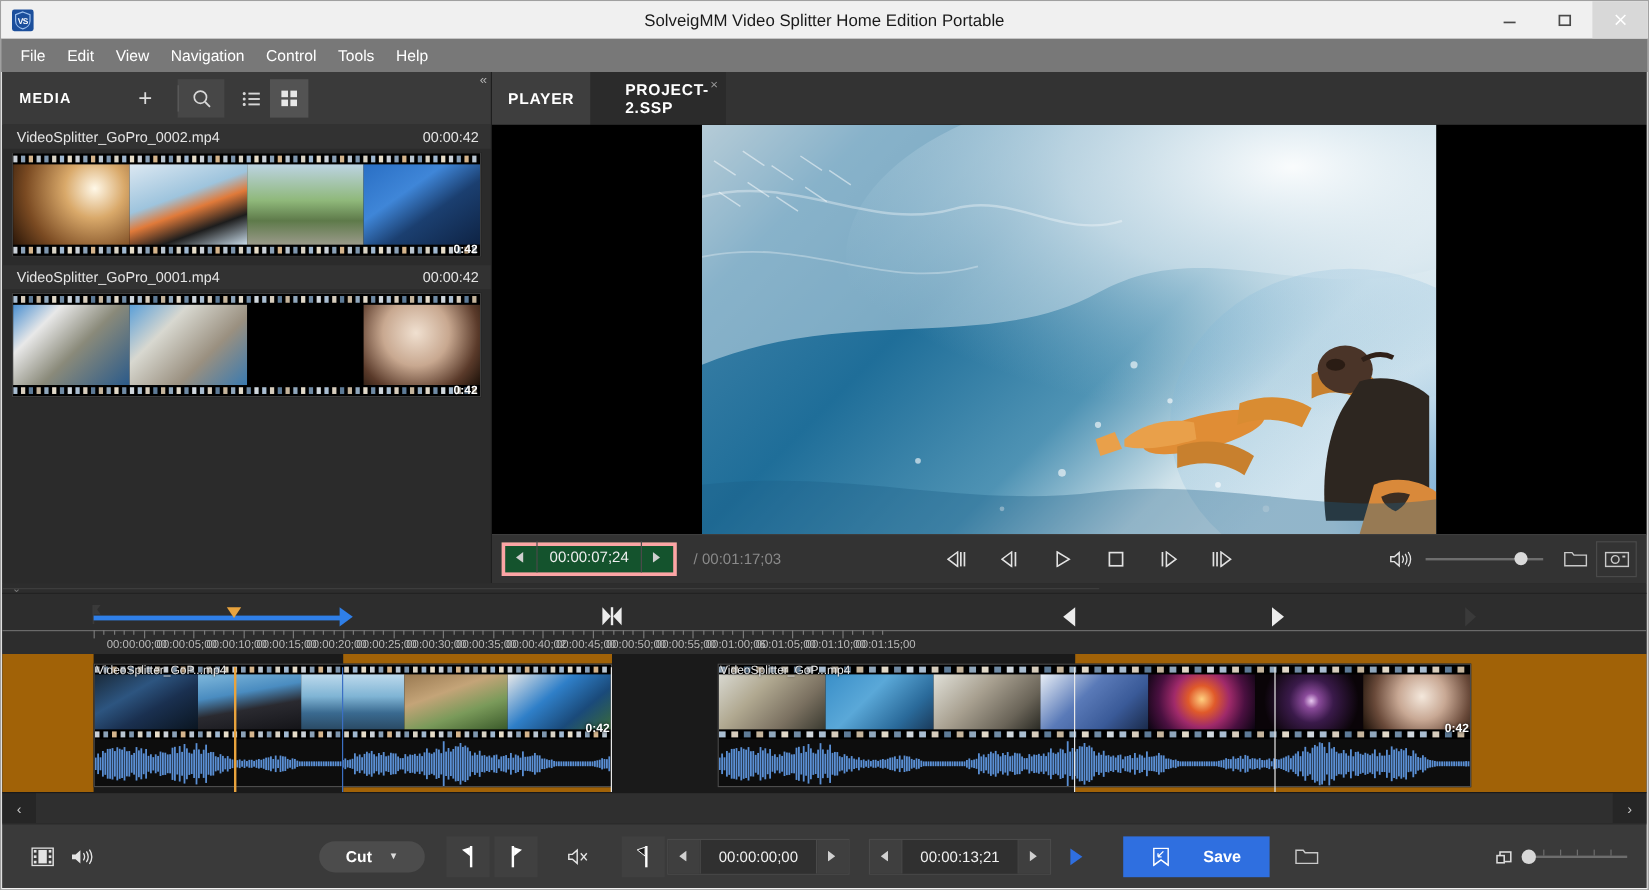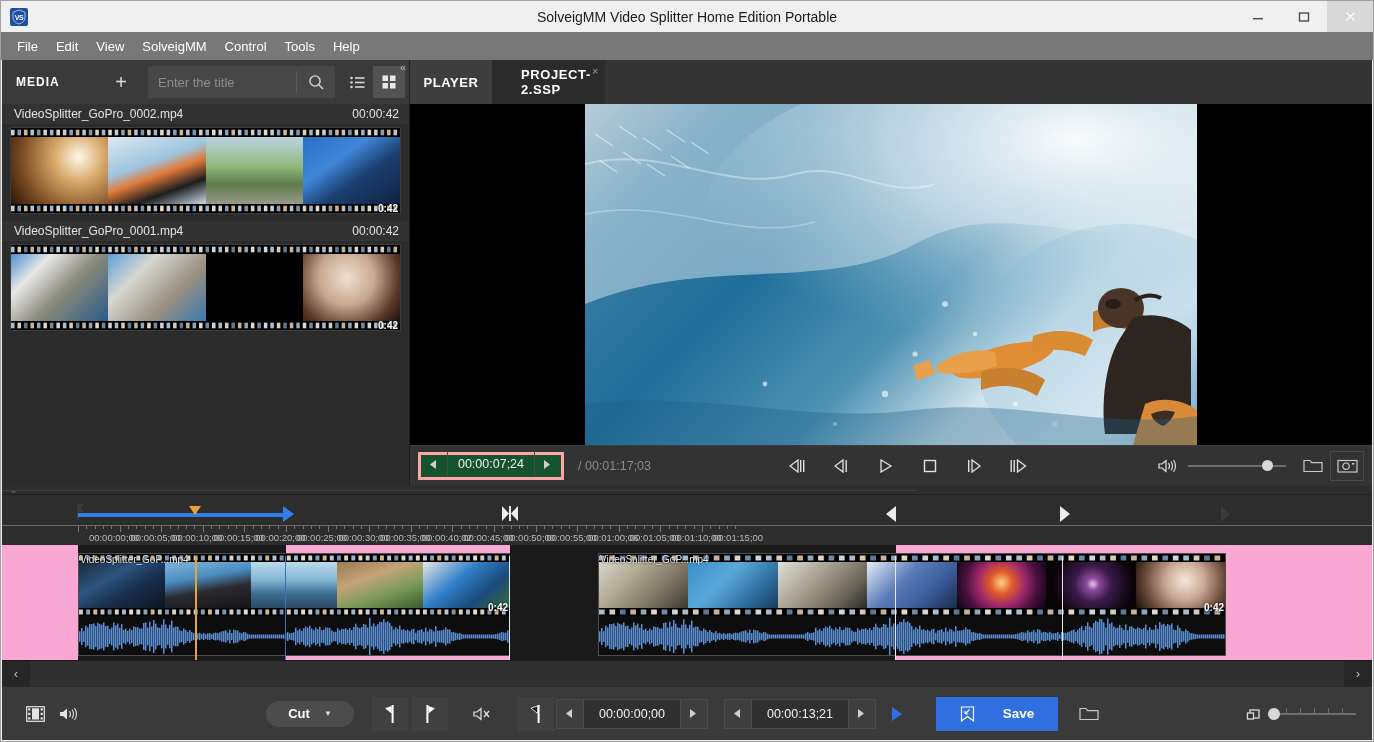--- a/index.html
+++ b/index.html
@@ -136,21 +136,21 @@
                  border-left:10px solid #ececec; }
   .marker-white-r { position:absolute; top:11px; width:0; height:0;
                  border-top:8px solid transparent; border-bottom:8px solid transparent;
                  border-right:10px solid #ececec; }
   .marker-dark { position:absolute; top:11px; width:0; height:0;
                  border-top:8px solid transparent; border-bottom:8px solid transparent;
                  border-left:9px solid #3a3a3a; }
   .marker-bowtie { position:absolute; top:10px; width:18px; height:17px; }
 
   .tl-tracks { position:absolute; top:59px; left:0; right:0; bottom:26px;
-               background:#f9a8d4; overflow:hidden; }
+               background:#a16207; overflow:hidden; }
   .tl-darkzone { position:absolute; top:0; bottom:0; background:#1a1a1a; }
   .clip { position:absolute; top:8px; height:103px; background:#0a0a0a;
           border:1px solid #4c4c4c; overflow:hidden; }
   .clip-label { position:absolute; top:0; left:0; height:13px; color:#e8e8e8;
                 font-size:10px; z-index:4; padding-left:1px; white-space:nowrap;
                 text-shadow:0 0 2px #000; }
   .clip-strip { position:absolute; top:0; left:0; right:0; height:62px; background:#000; }
   .clip-perf { position:absolute; left:0; right:0; height:8px;
                background-size:11px 8px; background-repeat:repeat-x; }
   .clip-perf.t { top:0; } .clip-perf.b { bottom:0; }
@@ -233,38 +233,37 @@
           <path d="M2.5 2.5 L10.5 10.5 M10.5 2.5 L2.5 10.5" stroke="#ffffff" stroke-width="1.3"></path>
         </svg>
       </div>
     </div>
   </div>
 
   <div class="menubar">
     <div class="menu-item">File</div>
     <div class="menu-item">Edit</div>
     <div class="menu-item">View</div>
-    <div class="menu-item">SolveigMM</div>
+    <div class="menu-item">Navigation</div>
     <div class="menu-item">Control</div>
     <div class="menu-item">Tools</div>
     <div class="menu-item">Help</div>
   </div>
 
   <div class="body">
 
     <div class="top">
 
       <div class="media-panel">
         <div class="media-head">
           <div class="media-title">MEDIA</div>
           <div class="mh-btn">
             <span class="plus">+</span>
           </div>
           <div class="search-wrap">
-            <input class="search-input" type="text" placeholder="Enter the title" style="">
             <div class="sep-v"></div>
             <div class="mh-btn">
               <svg width="17" height="17" viewBox="0 0 17 17">
                 <circle cx="7" cy="7" r="5.1" fill="none" stroke="#d8d8d8" stroke-width="1.4"></circle>
                 <path d="M10.8 10.8 L15 15" stroke="#d8d8d8" stroke-width="1.5"></path>
               </svg>
             </div>
           </div>
           <div class="view-btns">
             <div class="view-btn">

